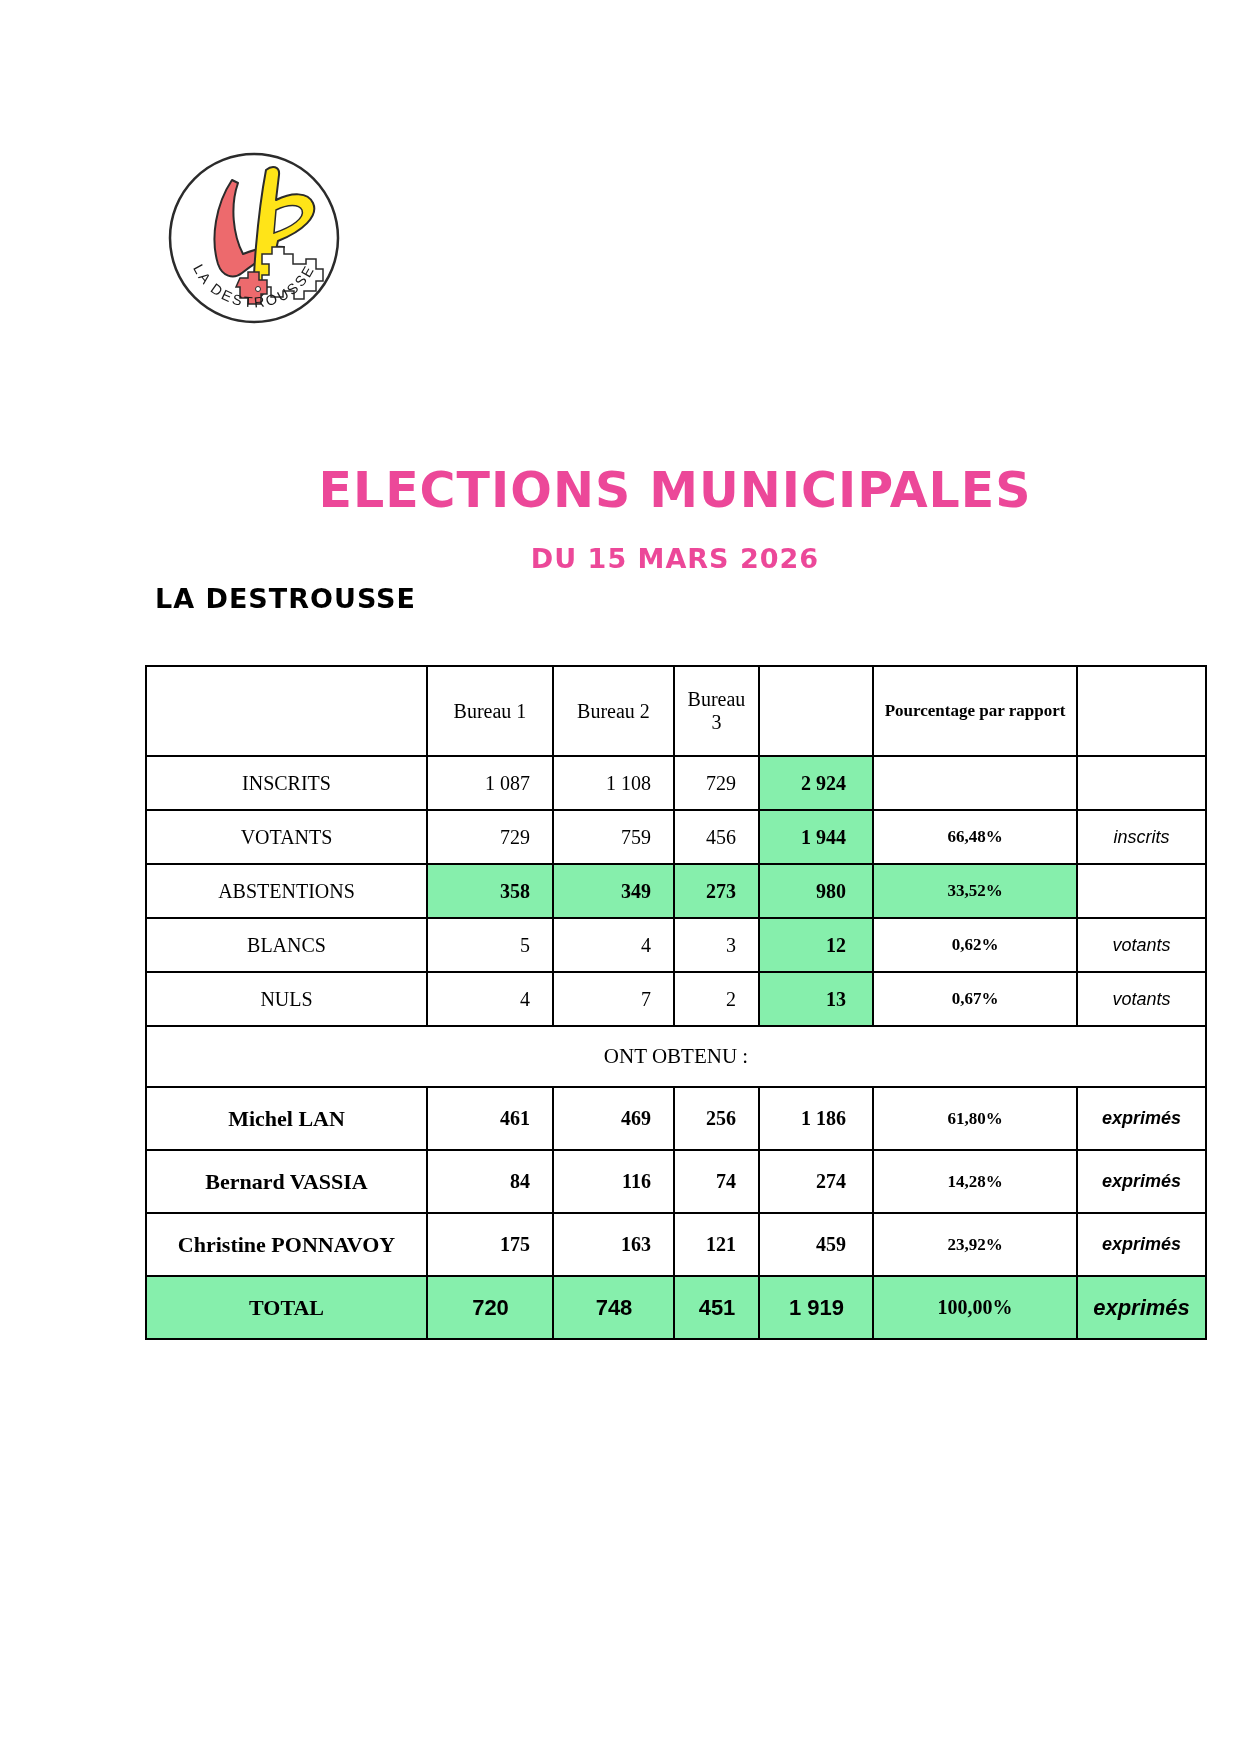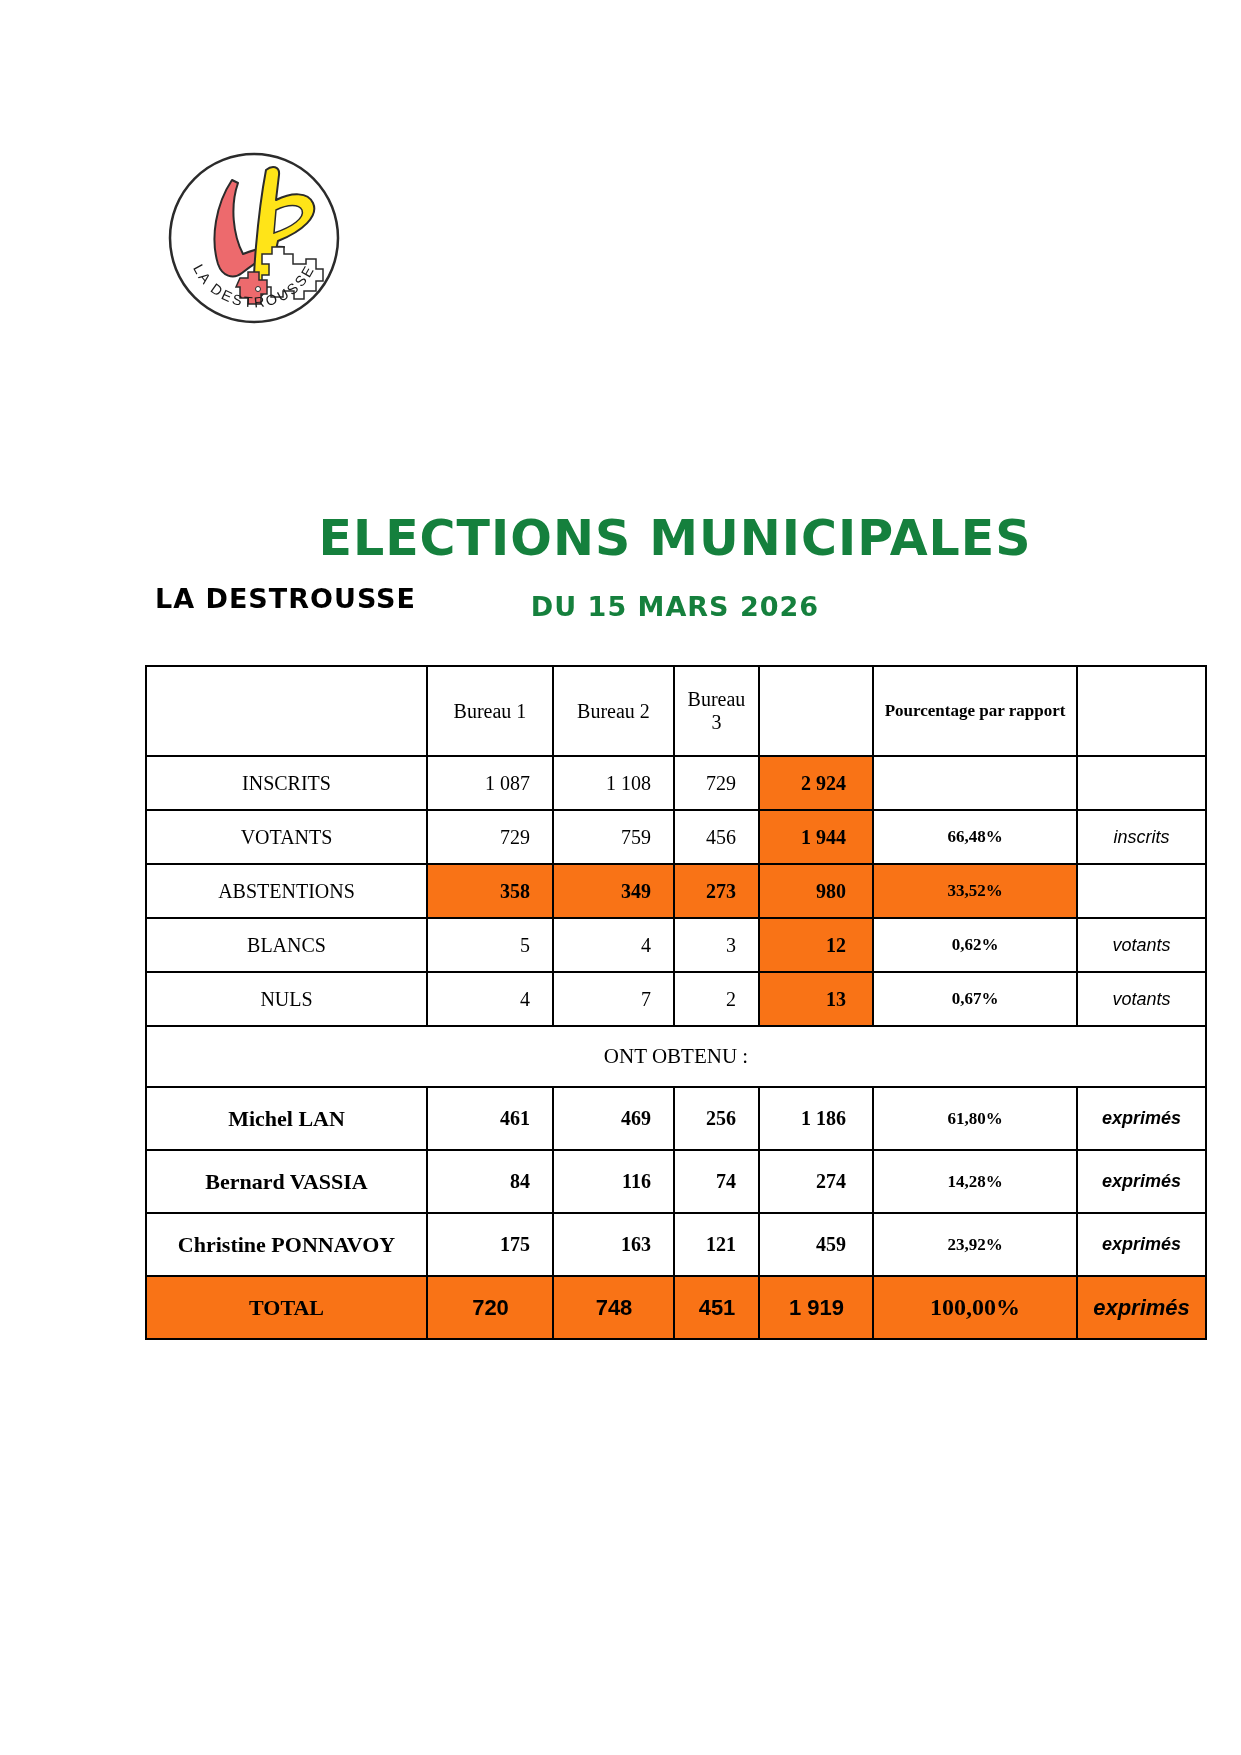--- a/index.html
+++ b/index.html
@@ -4,21 +4,21 @@
 <style>
   html,body{margin:0;padding:0;background:#ffffff;}
   #page{position:relative;width:1241px;height:1755px;background:#ffffff;overflow:hidden;
         font-family:"Liberation Serif",serif;color:#000;}
 
   
   #logo{position:absolute;left:166px;top:150px;width:176px;height:178px;}
 
   
   .titles{position:absolute;left:145px;width:1060px;text-align:center;
-          font-family:"DejaVu Sans",sans-serif;font-weight:bold;color:#15803d;margin-top:48px;}
+          font-family:"DejaVu Sans",sans-serif;font-weight:bold;color:#ec4899;}
   #main-title{top:462px;font-size:49px;letter-spacing:1px;}
   #date-line{top:543px;font-size:27px;letter-spacing:1px;}
   #commune{position:absolute;left:155px;top:583px;font-family:"DejaVu Sans",sans-serif;
            font-weight:bold;font-size:27px;letter-spacing:1px;}
   #results-heading{top:626px;font-size:28px;letter-spacing:1px;}
 
   
   #results-table{position:absolute;left:145px;top:665px;width:1060px;
                  border-collapse:collapse;table-layout:fixed;}
   #results-table td{border:2px solid #000;vertical-align:middle;overflow:hidden;}
@@ -29,24 +29,24 @@
   .r-cand td{height:57px;font-weight:bold;}
   .r-total td{height:57px;}
   .lbl{text-align:center;font-size:20px;padding:2px 4px;}
   .r-cand .lbl,.r-total .lbl{font-weight:bold;font-size:22px;margin-left:22px;}
   .num{text-align:right;font-size:20px;padding-right:22px;}
   .tcol{font-weight:bold;padding-right:26px;}
   .bold{font-weight:bold;}
   .pct{text-align:center;font-weight:bold;font-size:17px;margin-left:22px;}
   .ref{text-align:center;font-style:italic;font-family:"Liberation Sans",sans-serif;font-size:18px;}
   .sep{text-align:center;font-size:21px;}
-  .yellow{background:#f97316;}
+  .yellow{background:#86efac;}
   .tnum{text-align:center;padding-right:0;font-family:"Liberation Sans",sans-serif;
         font-weight:bold;font-size:22px;}
-  .tpct{font-size:24px;}
+  .tpct{font-size:20px;}
   .tref{font-weight:bold;font-size:22px;}
 </style>
 </head>
 <body>
 
 <div id="page">
 
   <svg id="logo" viewBox="0 0 176 178">
     <circle cx="88" cy="88" r="84" fill="#ffffff" stroke="#2b2b2b" stroke-width="2.5"></circle>
 

